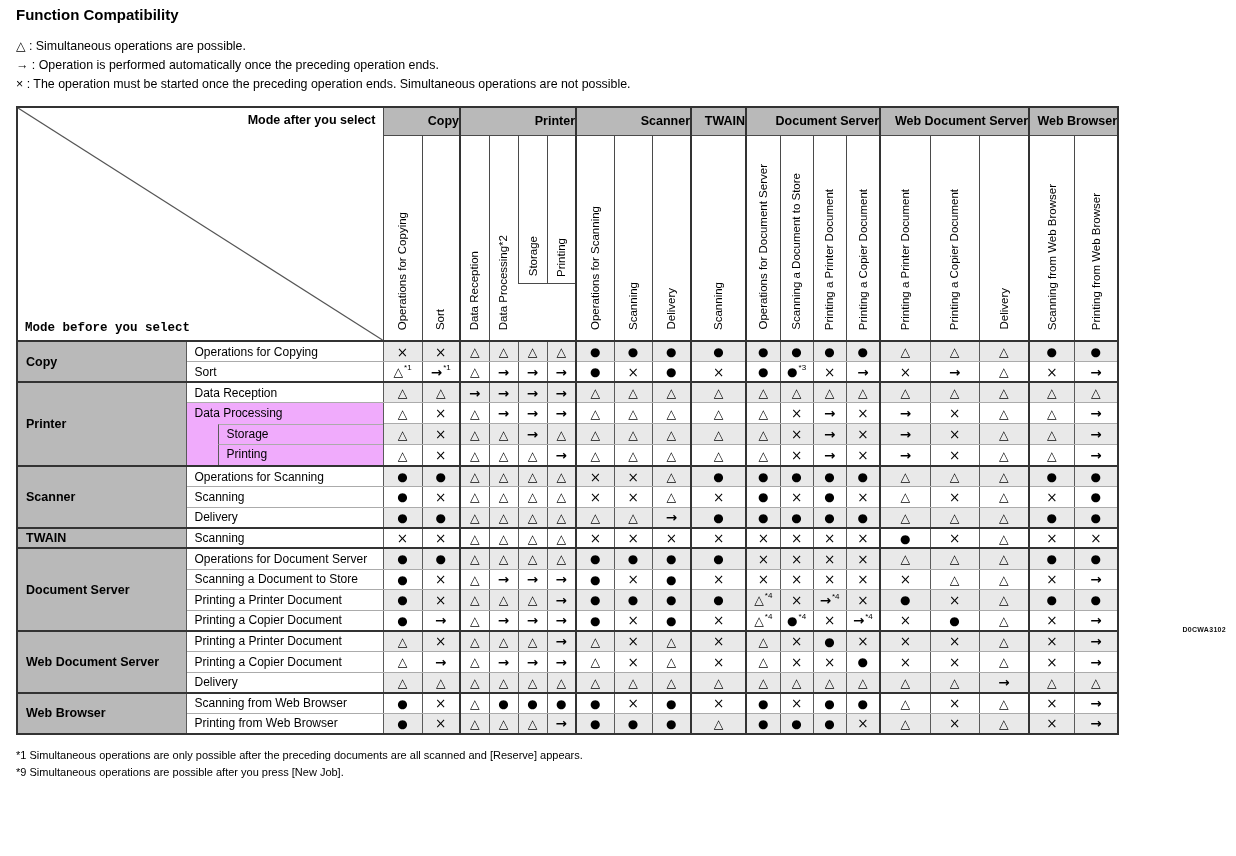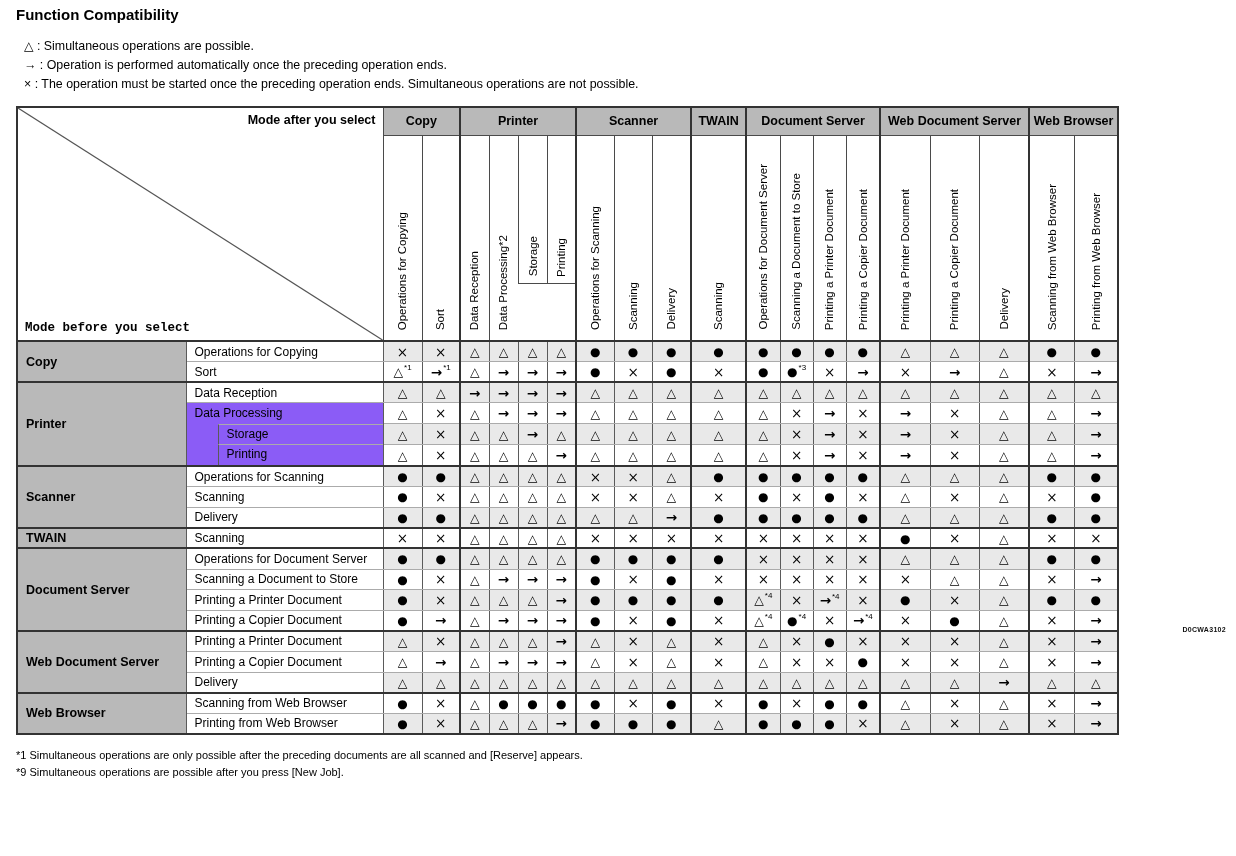--- a/index.html
+++ b/index.html
@@ -3,32 +3,32 @@
 <meta charset="utf-8">
 <style>
   * { box-sizing: border-box; }
   html,body { margin:0; padding:0; }
   body {
     width:1236px; height:856px; background:#ffffff; overflow:hidden;
     font-family:"Liberation Sans", sans-serif; color:#000;
   }
   .page { position:relative; width:1236px; height:638px; padding:6px 16px 0 16px; }
   .doc-title { font-size:15px; font-weight:bold; margin:0 0 14px 0; }
-  .legend { margin:0 0 12px 8px; }
+  .legend { margin:0 0 12px 0; }
   .legend-line { font-size:12.4px; line-height:19px; font-family:"Liberation Sans","DejaVu Sans",sans-serif; }
 
   table.mx { border-collapse:collapse; table-layout:fixed; width:1103px; border:2px solid #333; }
   .mx th, .mx td { padding:0; }
 
   
   .mx thead th {
     background:#b9b9b9; border:1px solid #4a4a4a;
     font-weight:bold; font-size:12.5px;
   }
-  .mx tr.ghrow th { height:28px; text-align:center; }
+  .mx tr.ghrow th { height:28px; text-align:right; }
   .mx th.diag { background:#fff; position:relative; }
   .mx th.diag .after  { position:absolute; top:5px; right:7px;  font-size:12.5px; font-weight:bold; }
   .mx th.diag .before { position:absolute; bottom:5px; left:7px; font-size:12.5px; font-weight:bold;font-family:Liberation Mono, monospace; }
   .mx th.diag svg { position:absolute; left:0; top:0; width:100%; height:100%; }
 
   .mx th.vlab {
     background:#fff; font-weight:normal; height:206px;
     vertical-align:bottom; text-align:center; padding-bottom:7px;
   }
   .vtext {
@@ -42,21 +42,21 @@
     display:flex; align-items:flex-end; justify-content:center; padding-bottom:6px;
   }
 
   
   .mx tbody td { border:1px solid #5a5a5a; border-top:1px solid #ababab; border-bottom:1px solid #ababab; height:20.6px; }
   .mx tbody tr.gstart > td { border-top:2px solid #333; }
   .mx .gcol { border-left:2px solid #333 !important; }
   .mx td.glab { background:#b9b9b9; font-weight:bold; font-size:12.5px; padding-left:8px; vertical-align:middle; }
   .mx td.rlab { background:#fff; font-size:12px; padding-left:8px; vertical-align:middle;
                 white-space:nowrap; overflow:hidden; }
-  .mx td.dpcell { background:#8b5cf6; vertical-align:top; padding:0; }
+  .mx td.dpcell { background:#f0abfc; vertical-align:top; padding:0; }
   .dp-top { height:20.6px; line-height:20.6px; padding-left:8px; font-size:12px; }
   .dp-sub { height:20.6px; line-height:19.6px; margin-left:31px; padding-left:8px; font-size:12px;
             border-top:1px solid #ababab; border-left:1px solid #5a5a5a; }
   .mx td.cell { text-align:center; vertical-align:middle;
                 font-family:"DejaVu Sans",sans-serif; font-size:13px; }
   .mx td.sh { background:#e9e9e9; }
   .sym.s-tri { font-size:12.5px; }
   .sym.s-dot { font-size:12px; }
   .sym.s-arr { font-size:13.5px; font-weight:bold; }
   .sym.s-x   { font-size:13.5px; }

